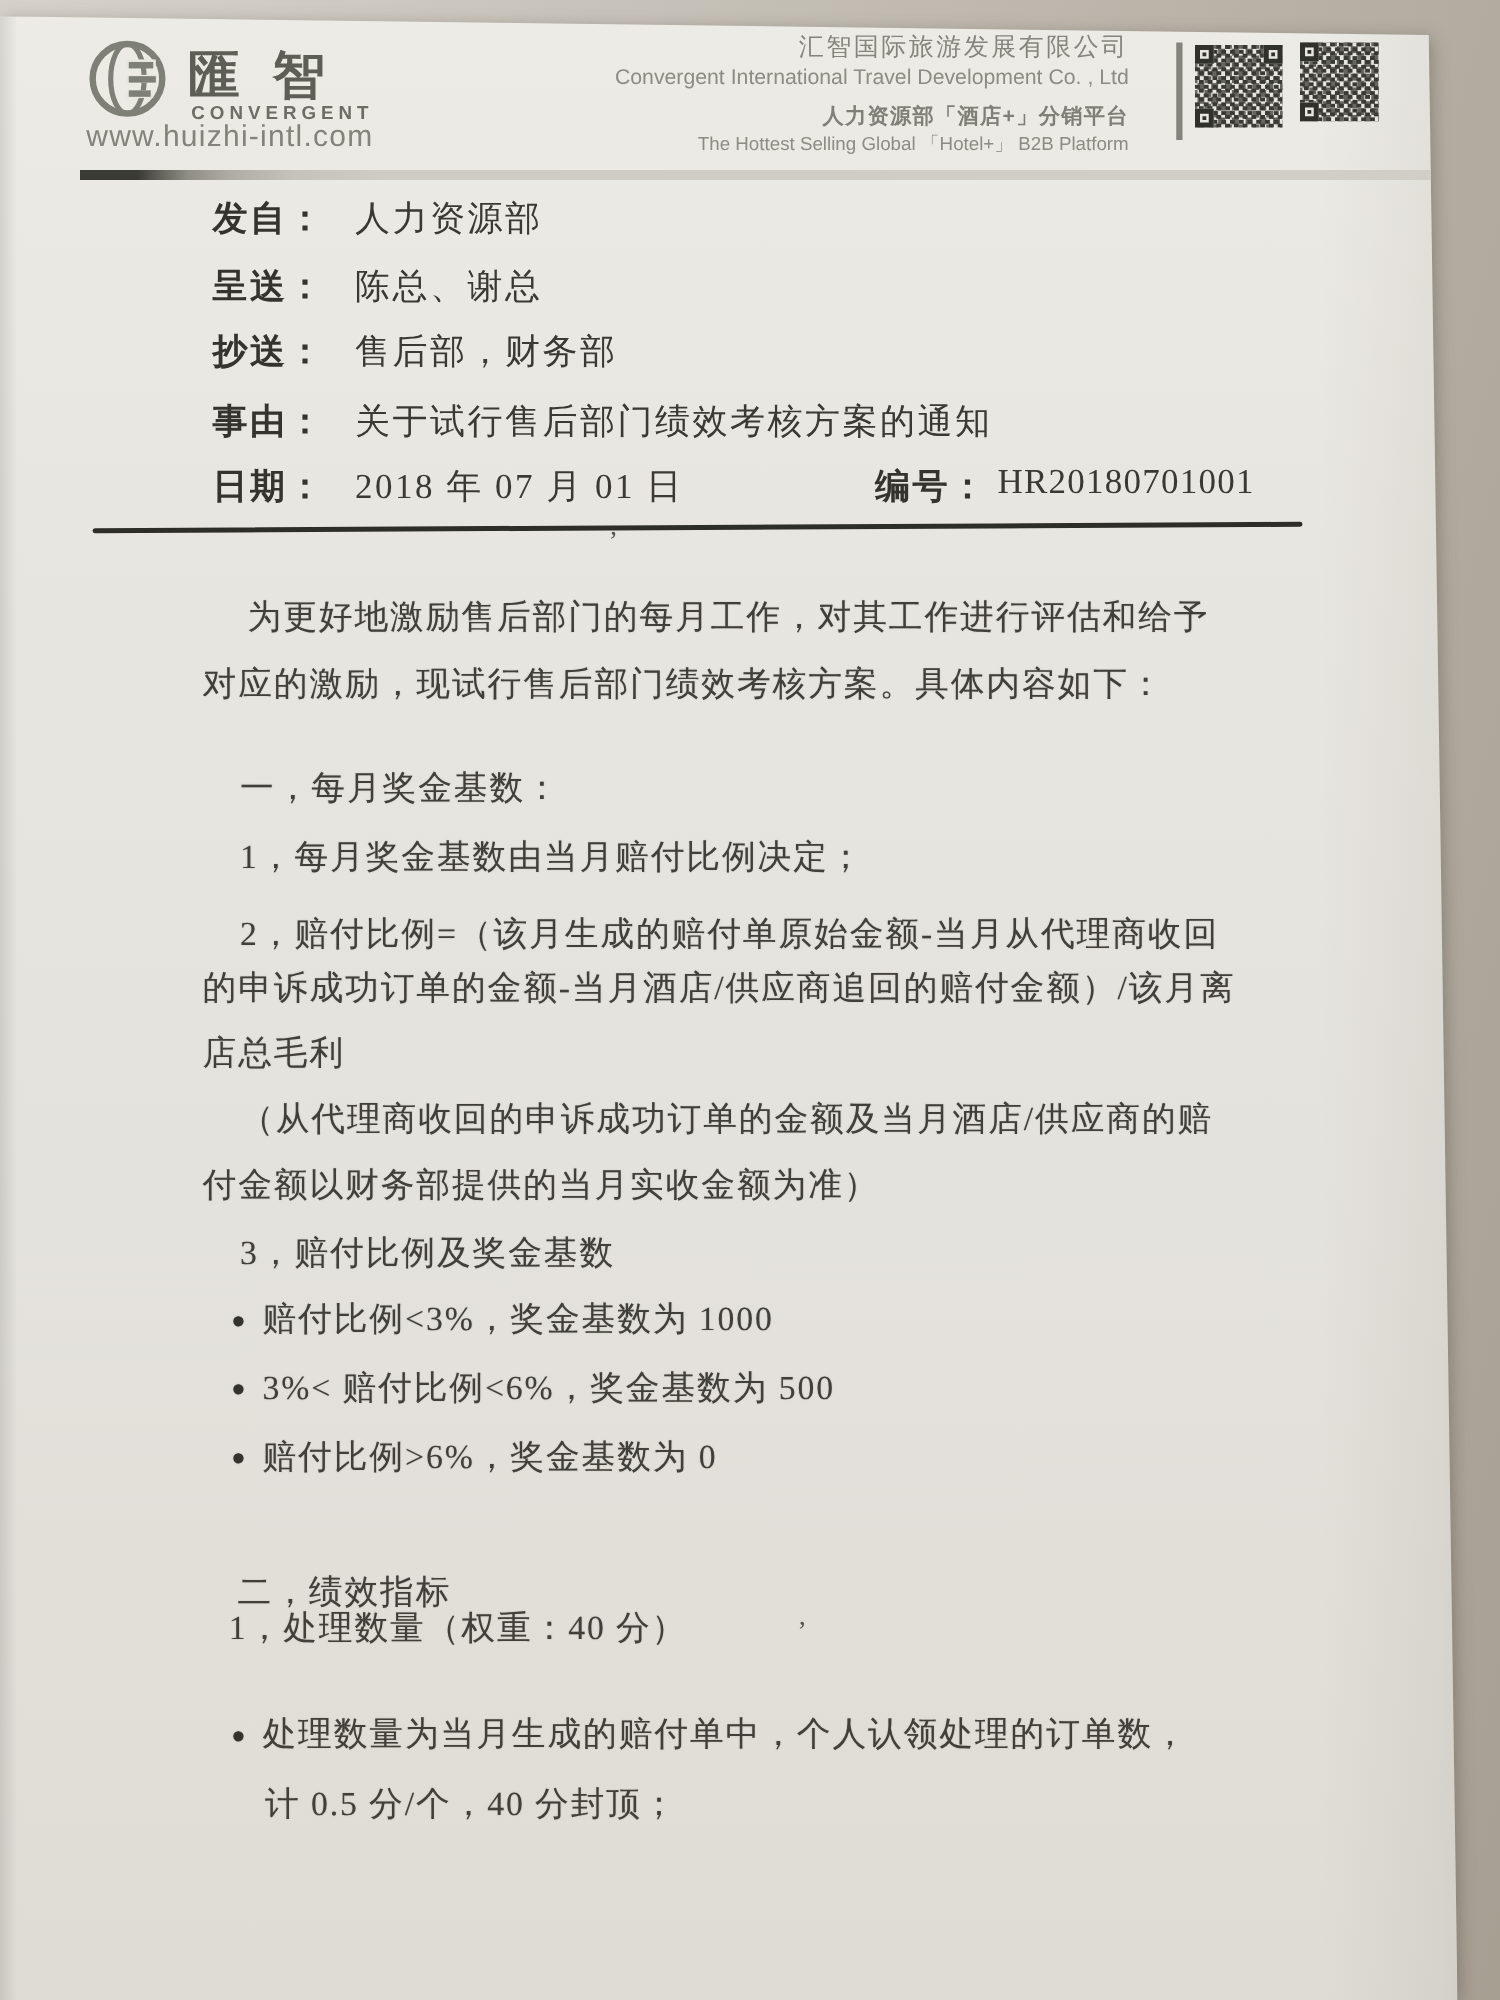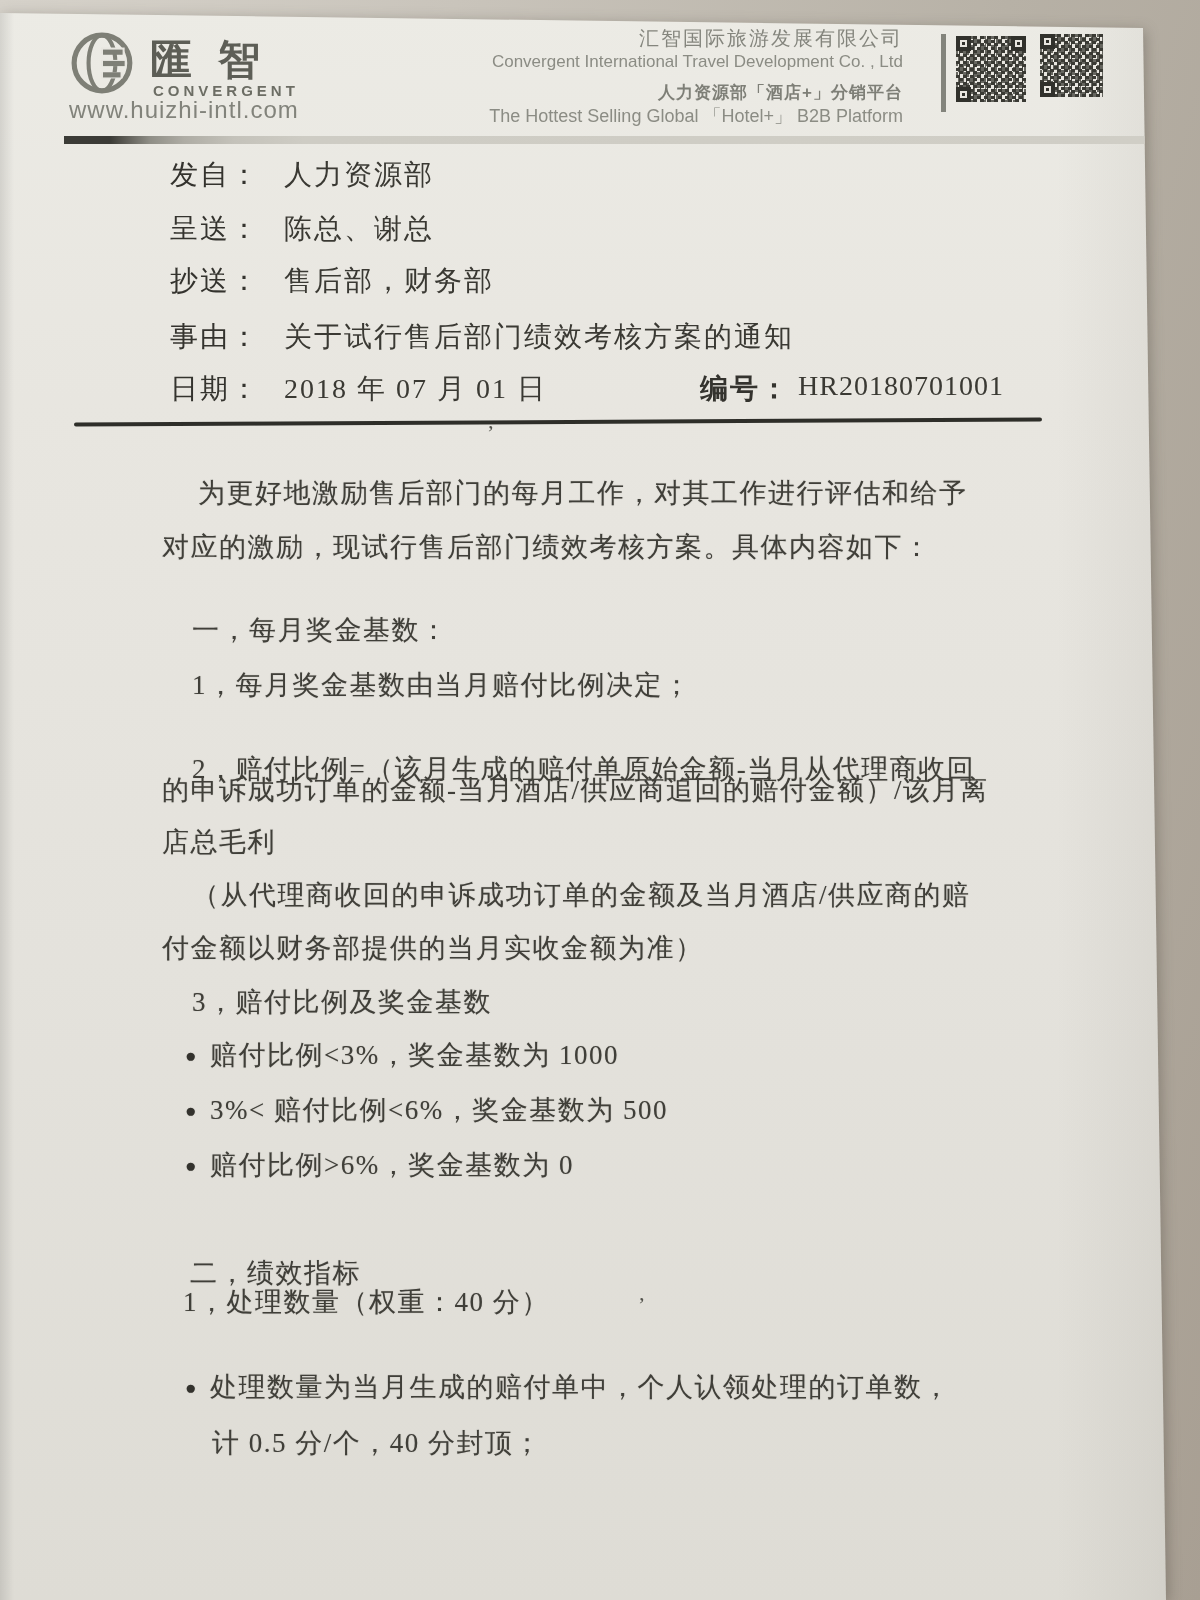--- a/index.html
+++ b/index.html
@@ -25,38 +25,38 @@
     font-size:42px;font-weight:bold;letter-spacing:26px;color:#5d5e56;}
   .logo-en{left:153px;top:82px;font-family:"Liberation Sans","DejaVu Sans",sans-serif;
     font-size:15px;font-weight:bold;letter-spacing:4px;color:#6c6d64;}
   .website{left:69px;top:96px;font-family:"Liberation Sans","DejaVu Sans",sans-serif;
     font-size:24px;color:#82837b;letter-spacing:1px;}
   .head-right{position:absolute;right:297px;top:26px;display:flex;flex-direction:column;
     align-items:flex-end;font-family:"Liberation Sans","DejaVu Sans",sans-serif;color:#8b8c84;}
   .head-right .cn1{font-size:20px;letter-spacing:2px;color:#84857d;line-height:24px;}
   .head-right .en1{font-size:17px;line-height:22px;margin-top:1px;}
   .head-right .cn2{font-size:17px;font-weight:bold;letter-spacing:1px;color:#7e7f77;line-height:22px;margin-top:9px;}
-  .head-right .en2{font-size:18px;line-height:22px;margin-top:1px;}
+  .head-right .en2{font-size:15px;line-height:22px;margin-top:1px;}
   .vbar{left:941px;top:34px;width:5px;height:78px;background:#83847c;}
   .qr{position:absolute;background:
       repeating-conic-gradient(#3a3a34 0% 25%,rgba(0,0,0,0) 0% 50%) 0 0/7px 7px,
       repeating-conic-gradient(rgba(58,58,52,.75) 0% 25%,rgba(0,0,0,0) 0% 50%) 2px 3px/11px 11px,
       #e8e6e0;}
   .qr1{left:956px;top:36px;width:70px;height:66px;}
   .qr2{left:1040px;top:34px;width:63px;height:63px;}
   .finder{position:absolute;width:15px;height:15px;border:4px solid #31312c;background:#e8e6e0;box-sizing:border-box;}
   .finder::after{content:"";position:absolute;left:2px;top:2px;width:3px;height:3px;background:#31312c;}
   .f-tl{left:0;top:0;} .f-tr{right:0;top:0;} .f-bl{left:0;bottom:0;}
   .grad-bar{left:64px;top:136px;width:1088px;height:8px;
     background:linear-gradient(90deg,#3b3b36 0px,#3b3b36 46px,#55544e 58px,#8f8e86 86px,
       #aeaca4 120px,#c4c2ba 170px,#ceccc4 240px,#d0cec6 100%);}
 
   
   .field{position:absolute;left:170px;display:flex;font-size:28px;color:#3a3933;}
-  .field .lbl{font-family:"Liberation Sans","DejaVu Sans",sans-serif;font-weight:normal;letter-spacing:2px;color:#34332e;}
+  .field .lbl{font-family:"Liberation Sans","DejaVu Sans",sans-serif;font-weight:bold;letter-spacing:2px;color:#34332e;}
   .field .val{margin-left:24px;letter-spacing:2px;}
   .docnum{position:absolute;left:700px;display:flex;font-size:28px;color:#3a3933;}
   .docnum .lbl{font-family:"Liberation Sans","DejaVu Sans",sans-serif;font-weight:bold;letter-spacing:2px;color:#34332e;}
   .docnum .val{margin-left:8px;letter-spacing:1px;}
   .rule{left:74px;top:420px;width:968px;height:4px;background:#2e2e29;transform:rotate(-0.3deg);border-radius:2px;}
 
   
   .line{position:absolute;font-size:27px;letter-spacing:1.5px;color:#403f39;
     text-shadow:0 0 1px rgba(64,63,57,.35);}
   .bullet-dot{font-size:19px;vertical-align:2px;margin-right:12px;color:#33322d;}
@@ -129,21 +129,21 @@
 
   <div class="abs rule"></div>
 
   <div class="speck" style="left:487px;top:420px">’</div>
   <div class="speck" style="left:638px;top:1292px">’</div>
 
   <div class="line" style="left:198px;top:475px">为更好地激励售后部门的每月工作，对其工作进行评估和给予</div>
   <div class="line" style="left:162px;top:529px">对应的激励，现试行售后部门绩效考核方案。具体内容如下：</div>
   <div class="line" style="left:192px;top:612px">一，每月奖金基数：</div>
   <div class="line" style="left:192px;top:667px">1，每月奖金基数由当月赔付比例决定；</div>
-  <div class="line" style="left:192px;top:751px">2，赔付比例=（该月生成的赔付单原始金额-当月从代理商收回</div>
+  <div class="line" style="left:192px;top:729px">2，赔付比例=（该月生成的赔付单原始金额-当月从代理商收回</div>
   <div class="line" style="left:162px;top:772px">的申诉成功订单的金额-当月酒店/供应商追回的赔付金额）/该月离</div>
   <div class="line" style="left:162px;top:824px">店总毛利</div>
   <div class="line" style="left:192px;top:877px">（从代理商收回的申诉成功订单的金额及当月酒店/供应商的赔</div>
   <div class="line" style="left:162px;top:930px">付金额以财务部提供的当月实收金额为准）</div>
   <div class="line" style="left:192px;top:984px">3，赔付比例及奖金基数</div>
   <div class="line" style="left:185px;top:1037px"><span class="bullet-dot">●</span><span>赔付比例&lt;3%，奖金基数为 1000</span></div>
   <div class="line" style="left:185px;top:1092px"><span class="bullet-dot">●</span><span>3%&lt; 赔付比例&lt;6%，奖金基数为 500</span></div>
   <div class="line" style="left:185px;top:1147px"><span class="bullet-dot">●</span><span>赔付比例&gt;6%，奖金基数为 0</span></div>
   <div class="line" style="left:190px;top:1255px">二，绩效指标</div>
   <div class="line" style="left:183px;top:1284px">1，处理数量（权重：40 分）</div>

